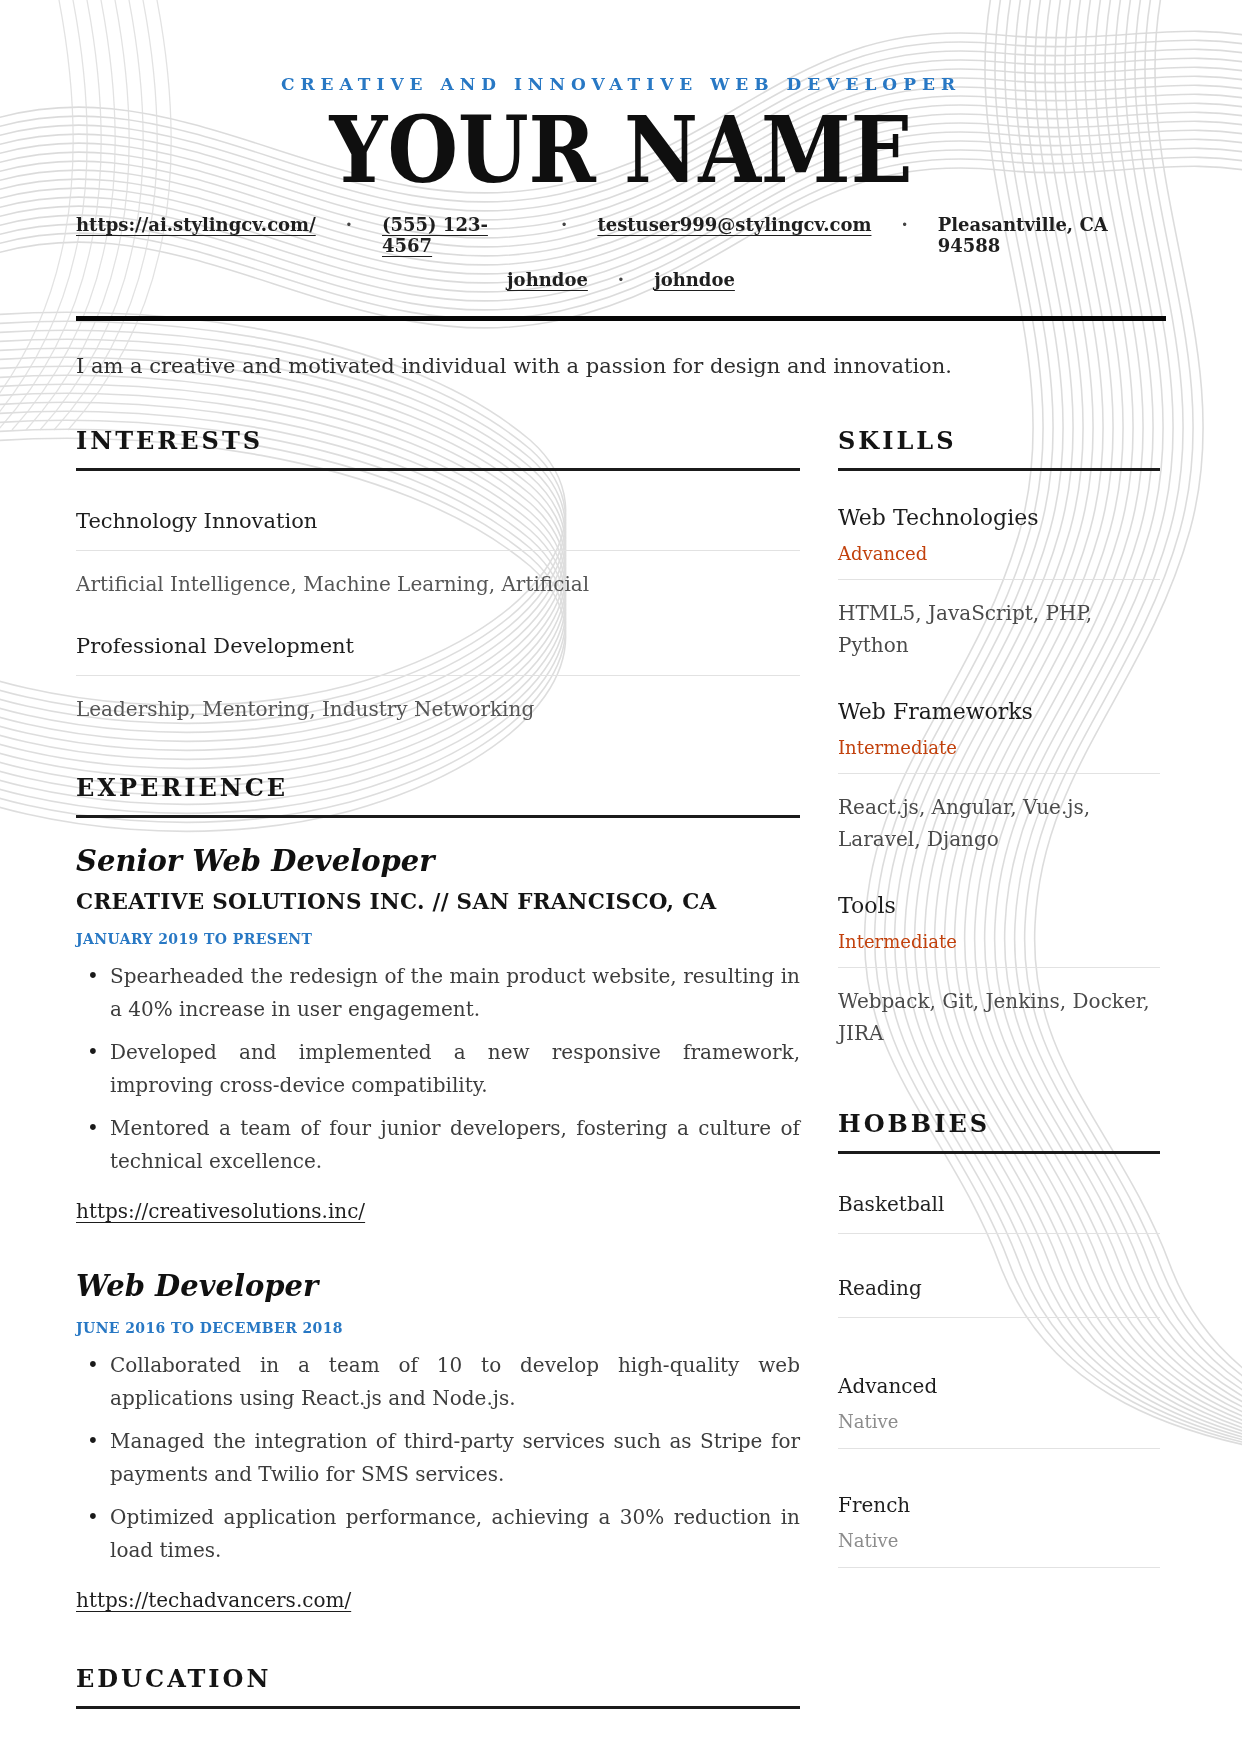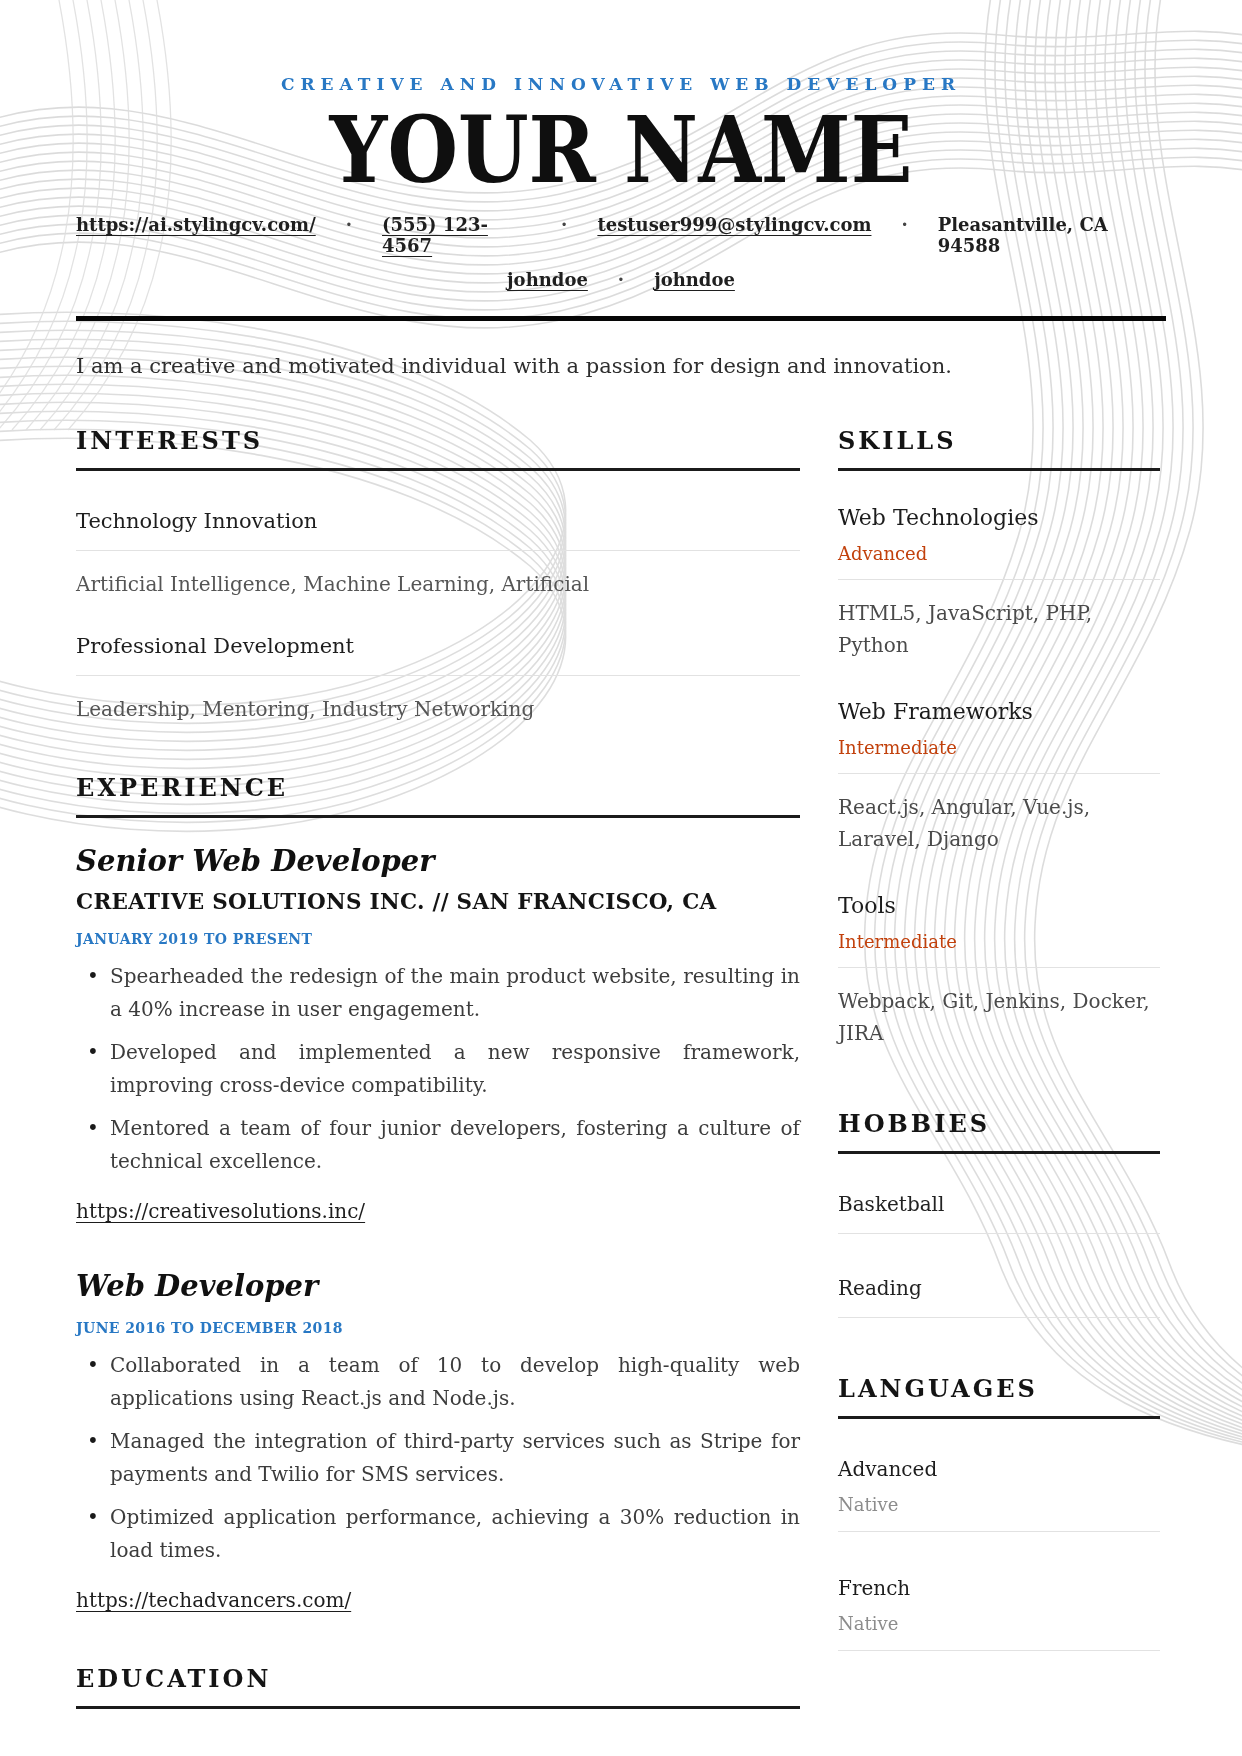--- a/index.html
+++ b/index.html
@@ -302,21 +302,20 @@
             <div class="lite-div hob-div"></div>
           </div>
 
           <div class="hob-block">
             <div class="hob-name">Reading</div>
             <div class="lite-div hob-div"></div>
           </div>
         </section>
 
         <section class="sec-languages">
-          <h2 class="sec">LANGUAGES</h2>
 
           <div class="lang-block">
             <div class="lang-name">Advanced</div>
             <div class="lang-level">Native</div>
             <div class="lite-div lang-div"></div>
           </div>
 
           <div class="lang-block">
             <div class="lang-name">French</div>
             <div class="lang-level">Native</div>

